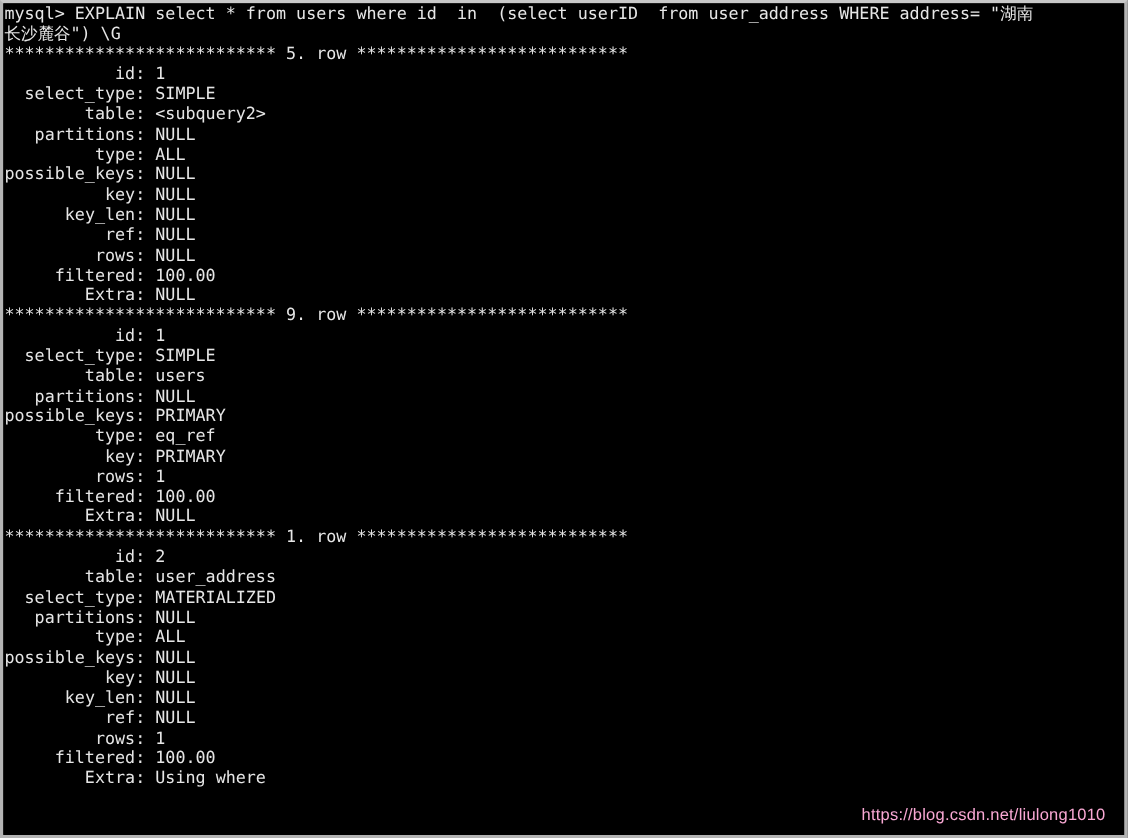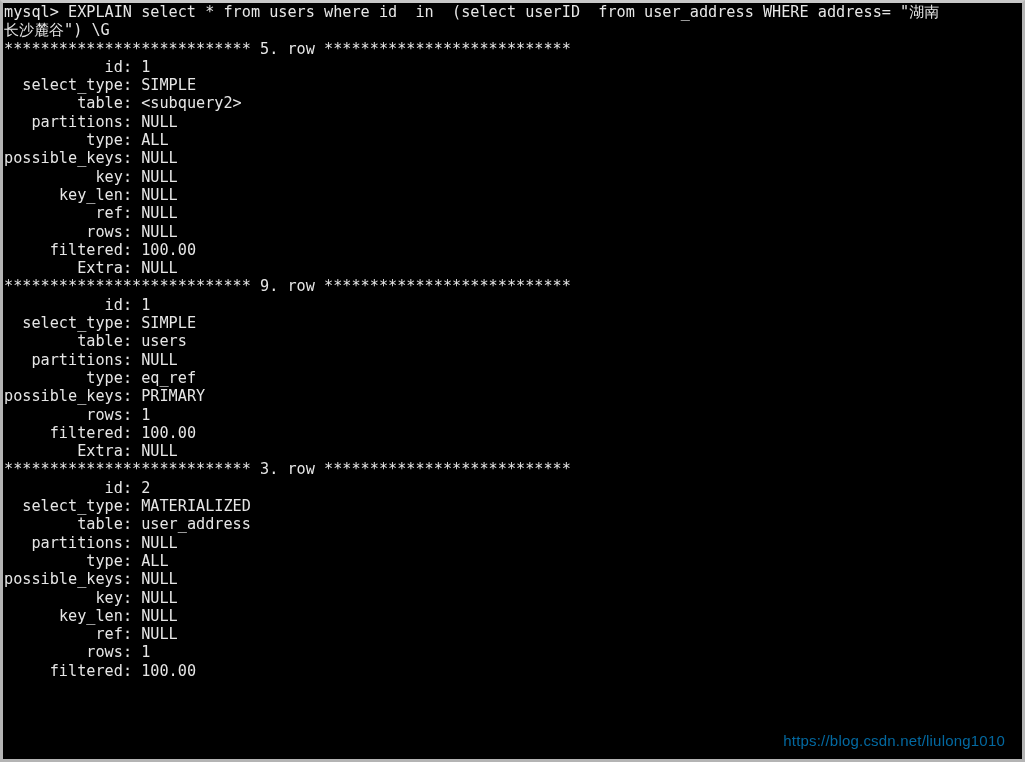--- a/index.html
+++ b/index.html
@@ -47,21 +47,21 @@
     white-space: pre;
   }
   .cjkmix .han {
     font-family: "DejaVu Sans", sans-serif;
     font-size: 15px;
   }
   .watermark {
     position: absolute;
     right: 17px;
     bottom: 10px;
-    color: #0369a1;
+    color: #f9a8d4;
     font-family: "Liberation Sans", sans-serif;
     font-size: 15px;
     letter-spacing: 0.2px;
     white-space: nowrap;
   }
 </style>
 </head>
 <body>
 
 <div class="screen">
@@ -79,32 +79,34 @@
       <div class="tline"><span>      </span><span>key_len</span><span>: </span><span>NULL</span></div>
       <div class="tline"><span>          </span><span>ref</span><span>: </span><span>NULL</span></div>
       <div class="tline"><span>         </span><span>rows</span><span>: </span><span>NULL</span></div>
       <div class="tline"><span>     </span><span>filtered</span><span>: </span><span>100.00</span></div>
       <div class="tline"><span>        </span><span>Extra</span><span>: </span><span>NULL</span></div>
       <div class="tline">*************************** 9. row ***************************</div>
       <div class="tline"><span>           </span><span>id</span><span>: </span><span>1</span></div>
       <div class="tline"><span>  </span><span>select_type</span><span>: </span><span>SIMPLE</span></div>
       <div class="tline"><span>        </span><span>table</span><span>: </span><span>users</span></div>
       <div class="tline"><span>   </span><span>partitions</span><span>: </span><span>NULL</span></div>
+      <div class="tline"><span></span><span>possible_keys</span><span>: </span><span>PRIMARY</span></div>
       <div class="tline"><span>         </span><span>type</span><span>: </span><span>eq_ref</span></div>
-      <div class="tline"><span></span><span>possible_keys</span><span>: </span><span>PRIMARY</span></div>
+      <div class="tline"><span>          </span><span>key</span><span>: </span><span>PRIMARY</span></div>
       <div class="tline"><span>         </span><span>rows</span><span>: </span><span>1</span></div>
       <div class="tline"><span>     </span><span>filtered</span><span>: </span><span>100.00</span></div>
       <div class="tline"><span>        </span><span>Extra</span><span>: </span><span>NULL</span></div>
-      <div class="tline">*************************** 3. row ***************************</div>
+      <div class="tline">*************************** 1. row ***************************</div>
       <div class="tline"><span>           </span><span>id</span><span>: </span><span>2</span></div>
+      <div class="tline"><span>        </span><span>table</span><span>: </span><span>user_address</span></div>
       <div class="tline"><span>  </span><span>select_type</span><span>: </span><span>MATERIALIZED</span></div>
-      <div class="tline"><span>        </span><span>table</span><span>: </span><span>user_address</span></div>
       <div class="tline"><span>   </span><span>partitions</span><span>: </span><span>NULL</span></div>
       <div class="tline"><span>         </span><span>type</span><span>: </span><span>ALL</span></div>
       <div class="tline"><span></span><span>possible_keys</span><span>: </span><span>NULL</span></div>
       <div class="tline"><span>          </span><span>key</span><span>: </span><span>NULL</span></div>
       <div class="tline"><span>      </span><span>key_len</span><span>: </span><span>NULL</span></div>
       <div class="tline"><span>          </span><span>ref</span><span>: </span><span>NULL</span></div>
       <div class="tline"><span>         </span><span>rows</span><span>: </span><span>1</span></div>
       <div class="tline"><span>     </span><span>filtered</span><span>: </span><span>100.00</span></div>
+      <div class="tline"><span>        </span><span>Extra</span><span>: </span><span>Using where</span></div>
     </div>
   <div class="watermark">https://blog.csdn.net/liulong1010</div>
 </div>
 
 </body></html>

